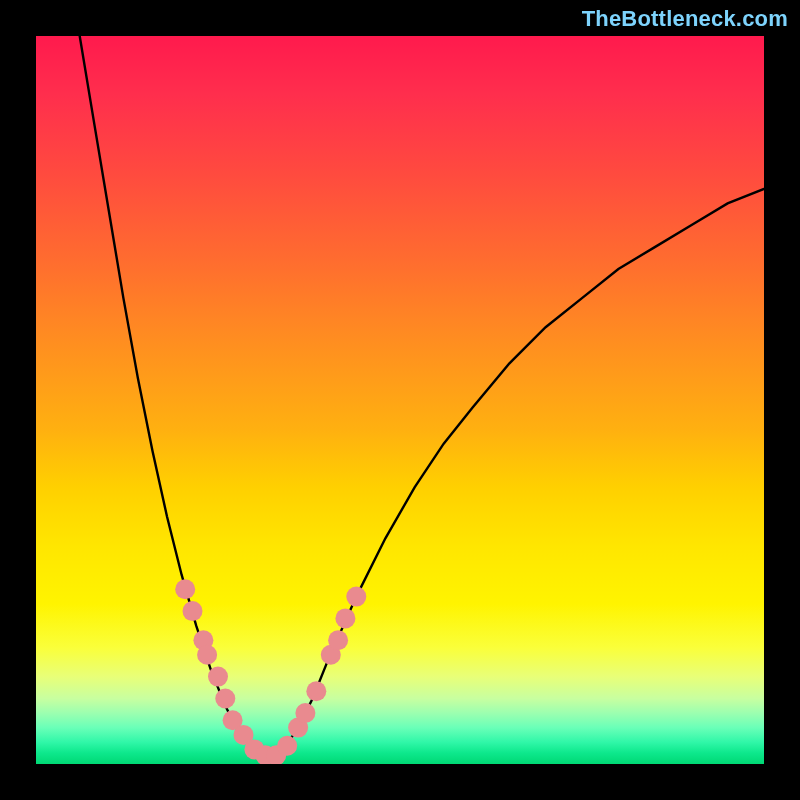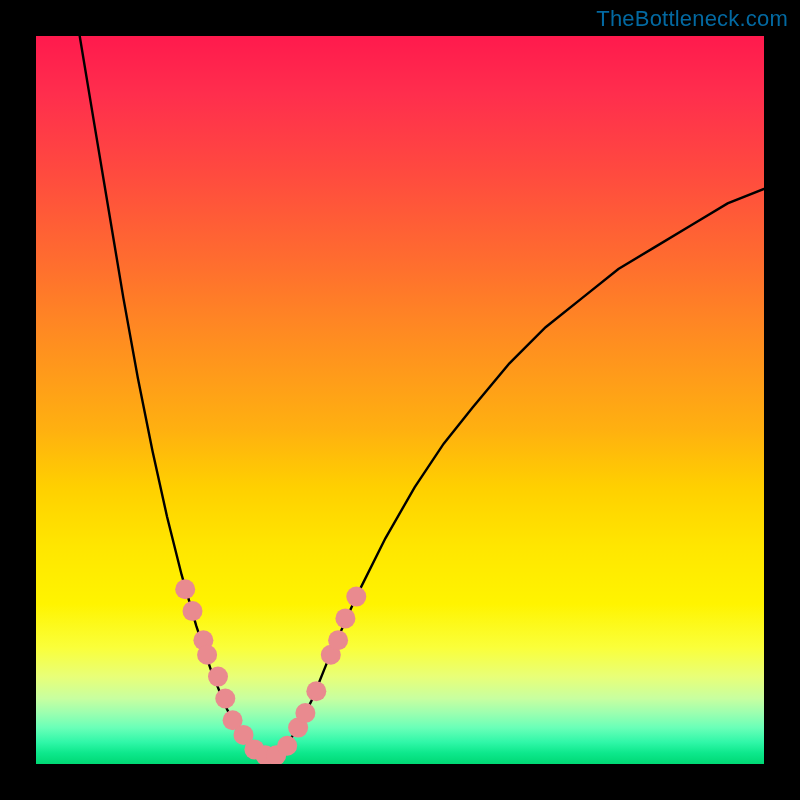--- a/index.html
+++ b/index.html
@@ -41,23 +41,23 @@
       #6affb8 95%,
       #30f7a8 97%,
       #0de88c 98.5%,
       #00d874 100%
     );
   }
   .watermark {
     position: absolute;
     top: 6px;
     right: 12px;
-    color: #0369a1;
+    color: #7dd3fc;
     font-size: 22px;
-    font-weight: 400;
+    font-weight: 700;
     letter-spacing: 0.2px;
   }
   svg.curves {
     position: absolute;
     inset: 0;
     width: 100%;
     height: 100%;
   }
 </style>
 </head>

